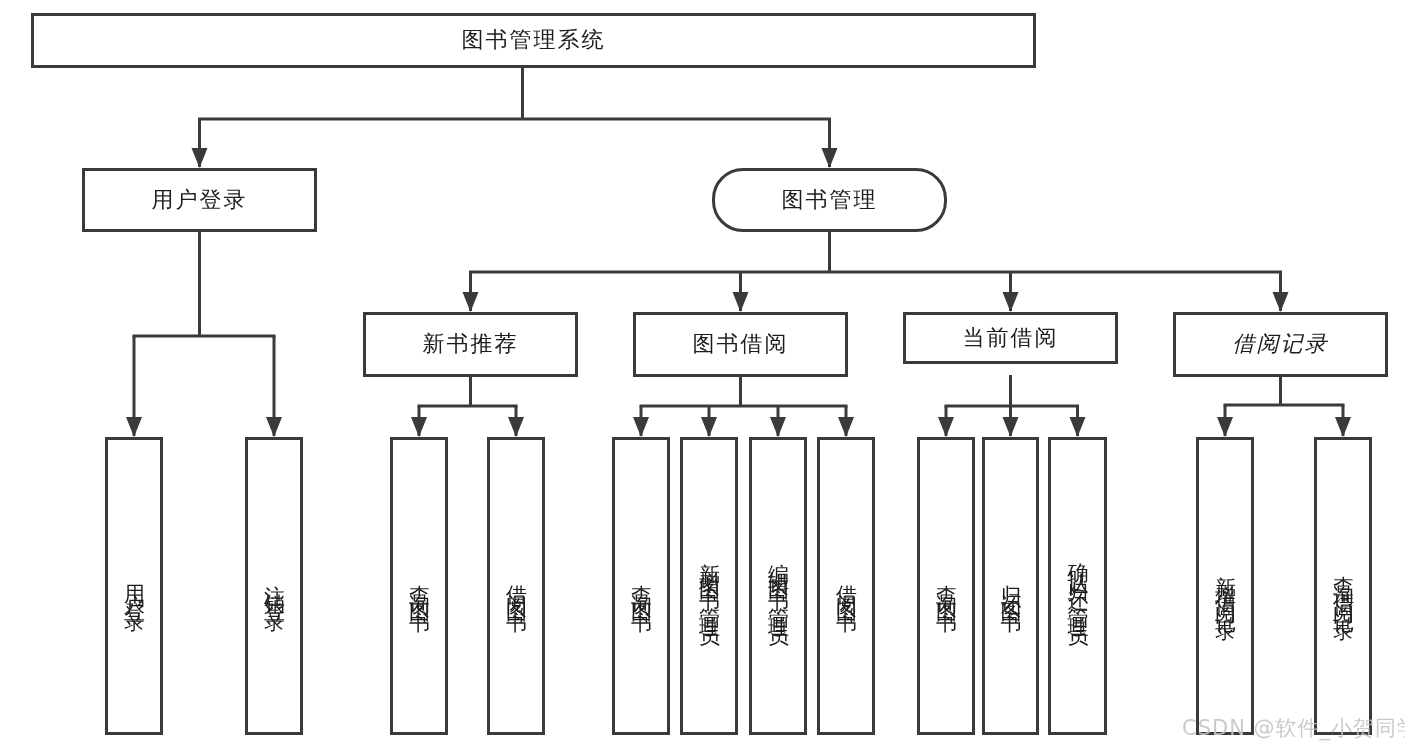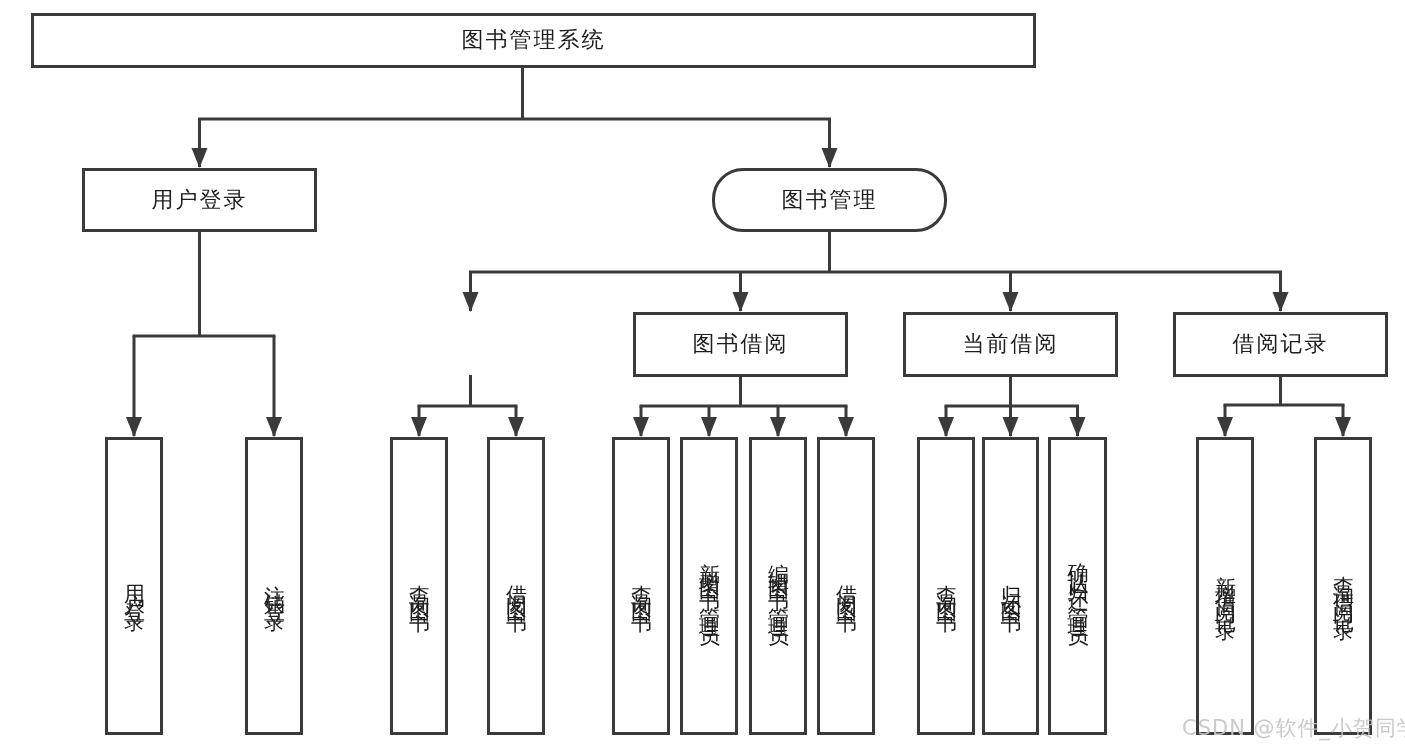--- a/index.html
+++ b/index.html
@@ -116,27 +116,30 @@
   <div class="watermark">CSDN @软件_小贺同学</div>
 <div class="node" style="left: 20px; top: 13px; width: 1005px; height: 55px; margin-left: 11px;">
       <span class="lbl">图书管理系统</span>
     </div>
     <div class="node" style="left: 82px; top: 168px; width: 235px; height: 64px;">
       <span class="lbl">用户登录</span>
     </div>
     <div class="node" style="left: 712px; top: 168px; width: 235px; height: 64px; border-radius: 31px;">
       <span class="lbl">图书管理</span>
     </div>
+    <div class="node" style="left: 363px; top: 312px; width: 215px; height: 65px;">
+      <span class="lbl">新书推荐</span>
+    </div>
     <div class="node" style="left: 633px; top: 312px; width: 215px; height: 65px; justify-content: center;">
       <span class="lbl">图书借阅</span>
     </div>
-    <div class="node" style="left: 903px; top: 312px; width: 215px; height: 65px;">
+    <div class="node" style="left: 903px; top: 312px; width: 215px; height: 52px;">
       <span class="lbl">当前借阅</span>
     </div>
-    <div class="node" style="left: 1173px; top: 312px; width: 215px; height: 65px;">
+    <div class="node" style="left: 1173px; top: 312px; width: 215px; height: 65px; font-style: italic;">
       <span class="lbl">借阅记录</span>
     </div>
     <div class="node vertical" style="left: 105px; top: 437px; width: 58px; height: 298px;">
       <span class="lbl">用户登录</span>
     </div>
     <div class="node vertical" style="left: 245px; top: 437px; width: 58px; height: 298px;">
       <span class="lbl">注销登录</span>
     </div>
     <div class="node vertical" style="left: 390px; top: 437px; width: 58px; height: 298px;">
       <span class="lbl">查询图书</span>

